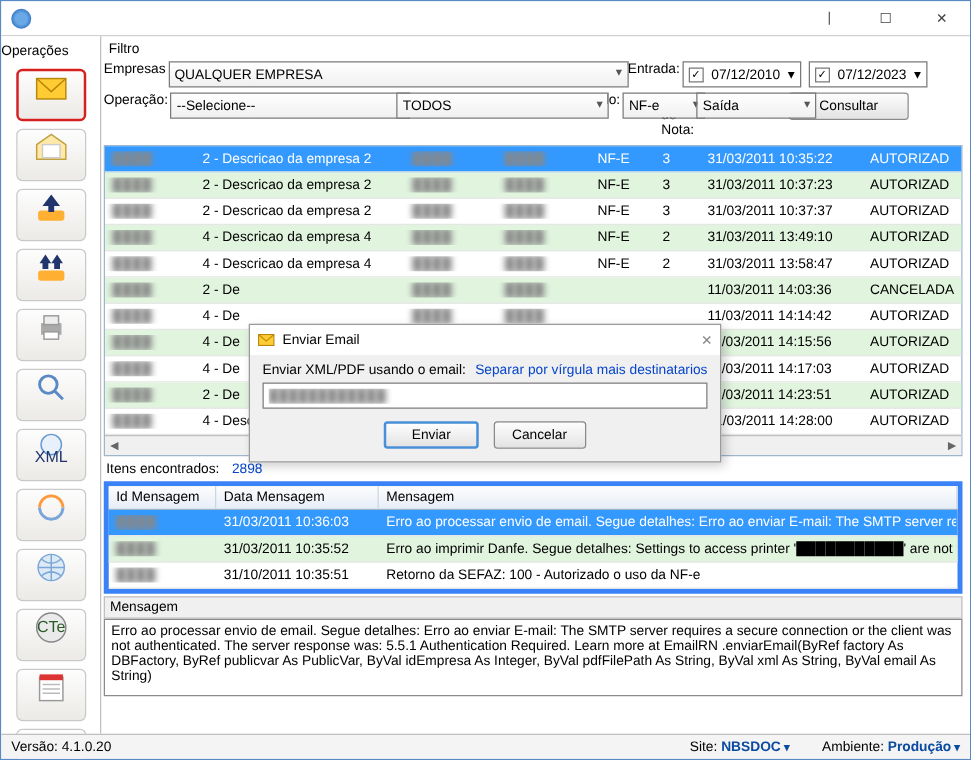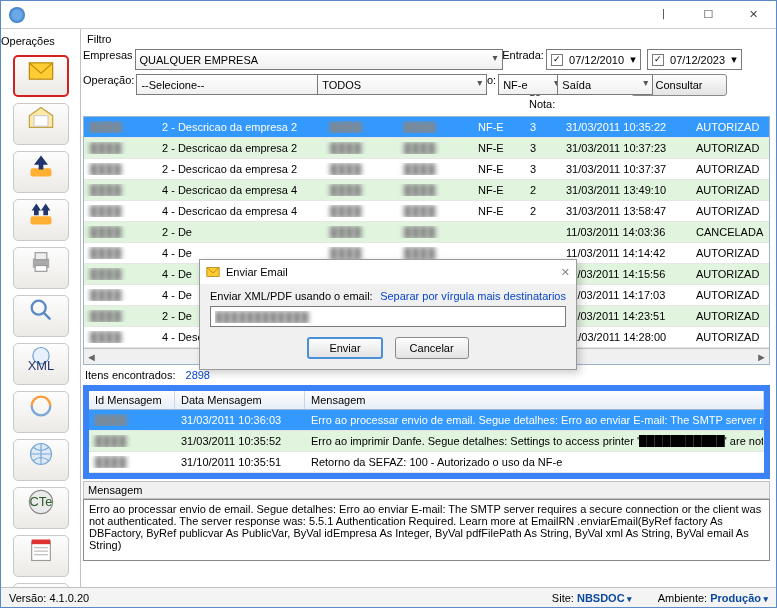--- a/index.html
+++ b/index.html
@@ -30,21 +30,21 @@
 .ghead{display:flex;background:linear-gradient(#fdfdfd,#e7eef7);border-bottom:1px solid #9db6ce}
 .gh{padding:3px 6px;border-right:1px solid #c9d6e4;color:#000;overflow:hidden;white-space:nowrap}
 .grow{display:flex;border-bottom:1px solid #e6e6e6;height:21px;align-items:center}
 .grow.sel{background:#3399ff;color:#fff}
 .grow.alt{background:#e0f4de}
 .gc{padding:0 6px;border-right:1px solid transparent;overflow:hidden;white-space:nowrap;text-overflow:clip}
 .blur{color:transparent;text-shadow:0 0 5px #888}
 .scroll-x{height:16px;background:#f0f0f0;border-top:1px solid #c0c0c0;display:flex;align-items:center;justify-content:space-between;padding:0 2px;font-size:9px;color:#666}
 .found{padding:4px 2px}
 .found a{color:#0645cc;text-decoration:none;margin-left:10px}
-.grid2{border:6px solid #3b82f6}
+.grid2{border:4px solid #3b82f6}
 .msgh{background:#f0f0f0;padding:2px 4px;border:1px solid #c0c0c0;margin-top:2px}
 .msgbox{border:1px solid #8a8a8a;height:62px;padding:3px 5px;overflow:auto;background:#fff;color:#000}
 .statusbar{height:20px;border-top:1px solid #c0c0c0;display:flex;align-items:center;padding:0 8px;gap:26px;background:#f4f4f4;position:absolute;bottom:0;left:0;right:0}
 .statusbar .v{color:#0a4aa0;font-weight:bold}
 .statusbar .drop::after{content:" ▾";color:#0a4aa0;font-size:9px}
 .dialog{position:absolute;left:198px;top:258px;width:378px;background:#f0f0f0;border:1px solid #9a9a9a;box-shadow:3px 3px 8px rgba(0,0,0,.2)}
 .dlg-t{height:24px;display:flex;align-items:center;padding:0 6px;justify-content:space-between;background:#fff}
 .dlg-t .l{display:flex;align-items:center;gap:6px}
 .dlg-ico{width:14px;height:14px;display:inline-block}
 .dlg-body{padding:6px 10px 10px}

